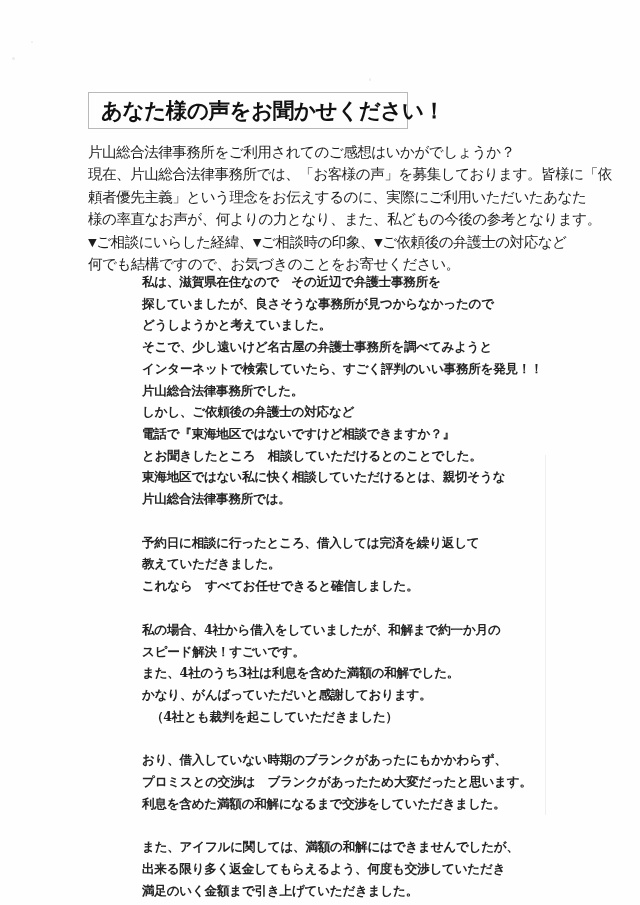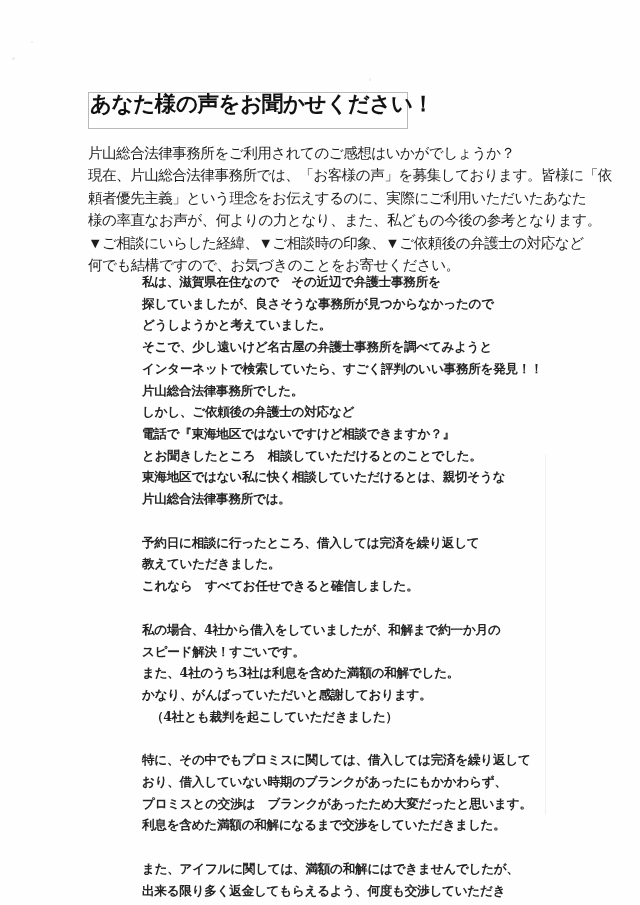--- a/index.html
+++ b/index.html
@@ -43,42 +43,42 @@
   
   .title-box {
     position: absolute;
     left: 88px;
     top: 92px;
     width: 320px;
     height: 37px;
     border: 1px solid #b9b9b9;
     box-sizing: border-box;
     display: flex;
-    align-items: flex-start;
-    padding-left: 1px;
+    align-items: center;
+    padding-left: 12px;
   }
   .title-text {
     font-family: "DejaVu Sans", "Liberation Sans", sans-serif;
     font-weight: 700;
     font-size: 21.5px;
     letter-spacing: -0.4px;
     color: #111111;
     white-space: nowrap;
     line-height: 1;
   }
 
   
   .intro {
     position: absolute;
     left: 88px;
     top: 142px;
     width: 462px;
   }
   .intro-line {
-    font-family: Liberation Serif, serif;
+    font-family: Liberation Mono, monospace;
     font-size: 14.6px;
     line-height: 22.4px;
     color: #1d1d1d;
     white-space: nowrap;
     letter-spacing: -0.55px;
   }
 
   
   .body-block {
     position: absolute;
@@ -144,21 +144,20 @@
         <div class="line">これなら　すべてお任せできると確信しました。</div>
       </div>
       <div class="para">
         <div class="line">私の場合、4社から借入をしていましたが、和解まで約一か月の</div>
         <div class="line">スピード解決！すごいです。</div>
         <div class="line">また、4社のうち3社は利息を含めた満額の和解でした。</div>
         <div class="line">かなり、がんばっていただいと感謝しております。</div>
         <div class="line indent">（4社とも裁判を起こしていただきました）</div>
       </div>
       <div class="para">
-        <div class="line">特に、その中でもプロミスに関しては、借入しては完済を繰り返して</div>
         <div class="line">おり、借入していない時期のブランクがあったにもかかわらず、</div>
         <div class="line">プロミスとの交渉は　ブランクがあったため大変だったと思います。</div>
         <div class="line">利息を含めた満額の和解になるまで交渉をしていただきました。</div>
       </div>
       <div class="para">
         <div class="line">また、アイフルに関しては、満額の和解にはできませんでしたが、</div>
         <div class="line">出来る限り多く返金してもらえるよう、何度も交渉していただき</div>
         <div class="line">満足のいく金額まで引き上げていただきました。</div>
       </div>
     </div>

